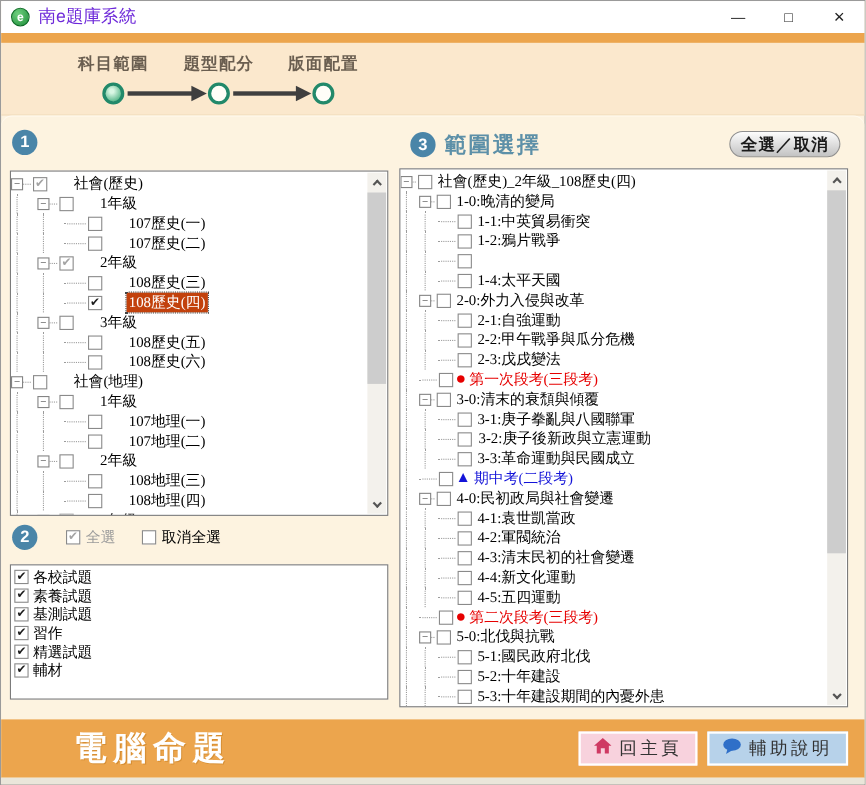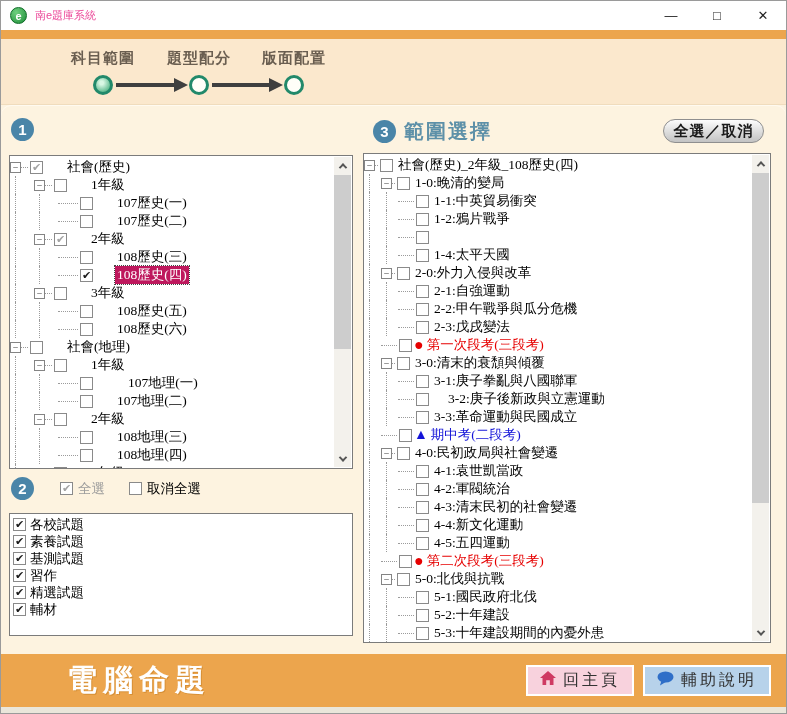--- a/index.html
+++ b/index.html
@@ -3,21 +3,21 @@
 <meta charset="utf-8">
 <style>
   * { margin:0; padding:0; box-sizing:border-box; }
   html,body { width:787px; height:714px; }
   body { font-family:"Liberation Sans", sans-serif; }
   .window { position:relative; width:787px; height:714px; background:#fdf3e0; border:1px solid #9a9a9a; overflow:hidden; }
 
   
   .titlebar { position:absolute; top:0; left:0; width:100%; height:29px; background:#ffffff; display:flex; align-items:center; }
   .app-icon { width:17px; height:17px; margin-left:9px; border-radius:50%; background:radial-gradient(circle at 35% 30%, #6fcf7e, #1e8f3a); border:1px solid #0d6b26; color:#fff; font-size:11px; font-weight:bold; display:flex; align-items:center; justify-content:center; }
-  .app-title { margin-left:8px; font-size:11px; color:#ec4899; }
+  .app-title { margin-left:8px; font-size:16px; color:#6d28d9; }
   .win-controls { margin-left:auto; display:flex; height:100%; }
   .win-btn { width:46px; height:100%; display:flex; align-items:center; justify-content:center; font-size:13px; color:#222; cursor:default; }
 
   
   .orange-strip { position:absolute; top:29px; left:0; width:100%; height:9px; background:#eca54d; }
   .steps-panel { position:absolute; top:38px; left:0; width:100%; height:66px; background:#fbe8cd; border-bottom:1px solid #f0dcbd; }
   .step { position:absolute; width:100px; text-align:center; }
   .step-label { font-size:15px; font-weight:bold; color:#6a5e50; letter-spacing:1px; }
   .step-dot { position:absolute; width:20px; height:20px; border-radius:50%; border:3px solid #22896a; background:#fffef8; }
   .step-dot.active { background:radial-gradient(circle at 40% 35%, #d9f7e4 15%, #2ba06b); }
@@ -39,21 +39,21 @@
   .trow { display:flex; align-items:center; height:18px; font-size:13.5px; color:#000; font-family:"Liberation Serif", serif; white-space:nowrap; }
   .vg { position:relative; align-self:stretch; flex:none; }
   .vg::before { content:''; position:absolute; left:5px; top:0; bottom:0; border-left:1px dotted #9b9b9b; }
   .hg { position:relative; align-self:stretch; flex:none; }
   .hg::before { content:''; position:absolute; left:0; right:2px; top:50%; border-top:1px dotted #9b9b9b; }
   .exp { flex:none; width:11px; height:11px; border:1px solid #848484; background:#fff; color:#333; font-size:10px; line-height:9px; text-align:center; }
   .cb { flex:none; width:13px; height:13px; border:1px solid #8a8a8a; background:#fff; font-size:11px; line-height:11px; text-align:center; color:transparent; }
   .cb.checked { color:#1a1a1a; }
   .cb.partial { color:#a3a3a3; }
   .lbl { padding:0 2px; }
-  .lbl.sel { background:#be185d; color:#fff; outline:1px dotted #444; }
+  .lbl.sel { background:#c2410c; color:#fff; outline:1px dotted #444; }
   .red { color:#e60000; }
   .blue { color:#1313d8; }
   .marker { font-size:14px; line-height:14px; margin:0 1px 0 2px; }
   .marker.red { font-size:16px; }
 
   
   .sb { position:absolute; top:1px; bottom:1px; right:1px; width:17px; background:#f3f1ec; }
   .sb-btn { position:absolute; left:0; width:17px; height:17px; display:flex; align-items:center; justify-content:center; }
   .sb-btn.up { top:0; } .sb-btn.down { bottom:0; }
   .chev { width:6px; height:6px; border-left:2px solid #555; border-top:2px solid #555; }
@@ -216,21 +216,21 @@
             <span class="exp">−</span>
             <span class="hg" style="width: 9px;"></span>
             <span class="cb">✔</span>
             <span class="lbl" style="margin-left: 22px;">1年級</span>
           </div>
           <div class="trow">
             <span class="vg" style="width: 24px;"></span>
             <span class="vg" style="width: 24px;"></span>
             <span class="hg" style="width: 22px;"></span>
             <span class="cb">✔</span>
-            <span class="lbl" style="margin-left: 33px;">107地理(一)</span>
+            <span class="lbl" style="margin-left: 22px;">107地理(一)</span>
           </div>
           <div class="trow">
             <span class="vg" style="width: 24px;"></span>
             <span class="vg" style="width: 24px;"></span>
             <span class="hg" style="width: 22px;"></span>
             <span class="cb">✔</span>
             <span class="lbl" style="margin-left: 22px;">107地理(二)</span>
           </div>
           <div class="trow">
             <span class="vg" style="width: 24px;"></span>
@@ -402,21 +402,21 @@
             <span class="vg" style="width: 17px;"></span>
             <span class="hg" style="width: 18px;"></span>
             <span class="cb">✔</span>
             <span class="lbl" style="margin-left: 3px;">3-1:庚子拳亂與八國聯軍</span>
           </div>
           <div class="trow">
             <span class="vg" style="width: 17px;"></span>
             <span class="vg" style="width: 17px;"></span>
             <span class="hg" style="width: 18px;"></span>
             <span class="cb">✔</span>
-            <span class="lbl" style="margin-left: 17px;">3-2:庚子後新政與立憲運動</span>
+            <span class="lbl" style="margin-left: 4px;">3-2:庚子後新政與立憲運動</span>
           </div>
           <div class="trow">
             <span class="vg" style="width: 17px;"></span>
             <span class="vg" style="width: 17px;"></span>
             <span class="hg" style="width: 18px;"></span>
             <span class="cb">✔</span>
             <span class="lbl" style="margin-left: 3px;">3-3:革命運動與民國成立</span>
           </div>
           <div class="trow">
             <span class="vg" style="width: 17px;"></span>

